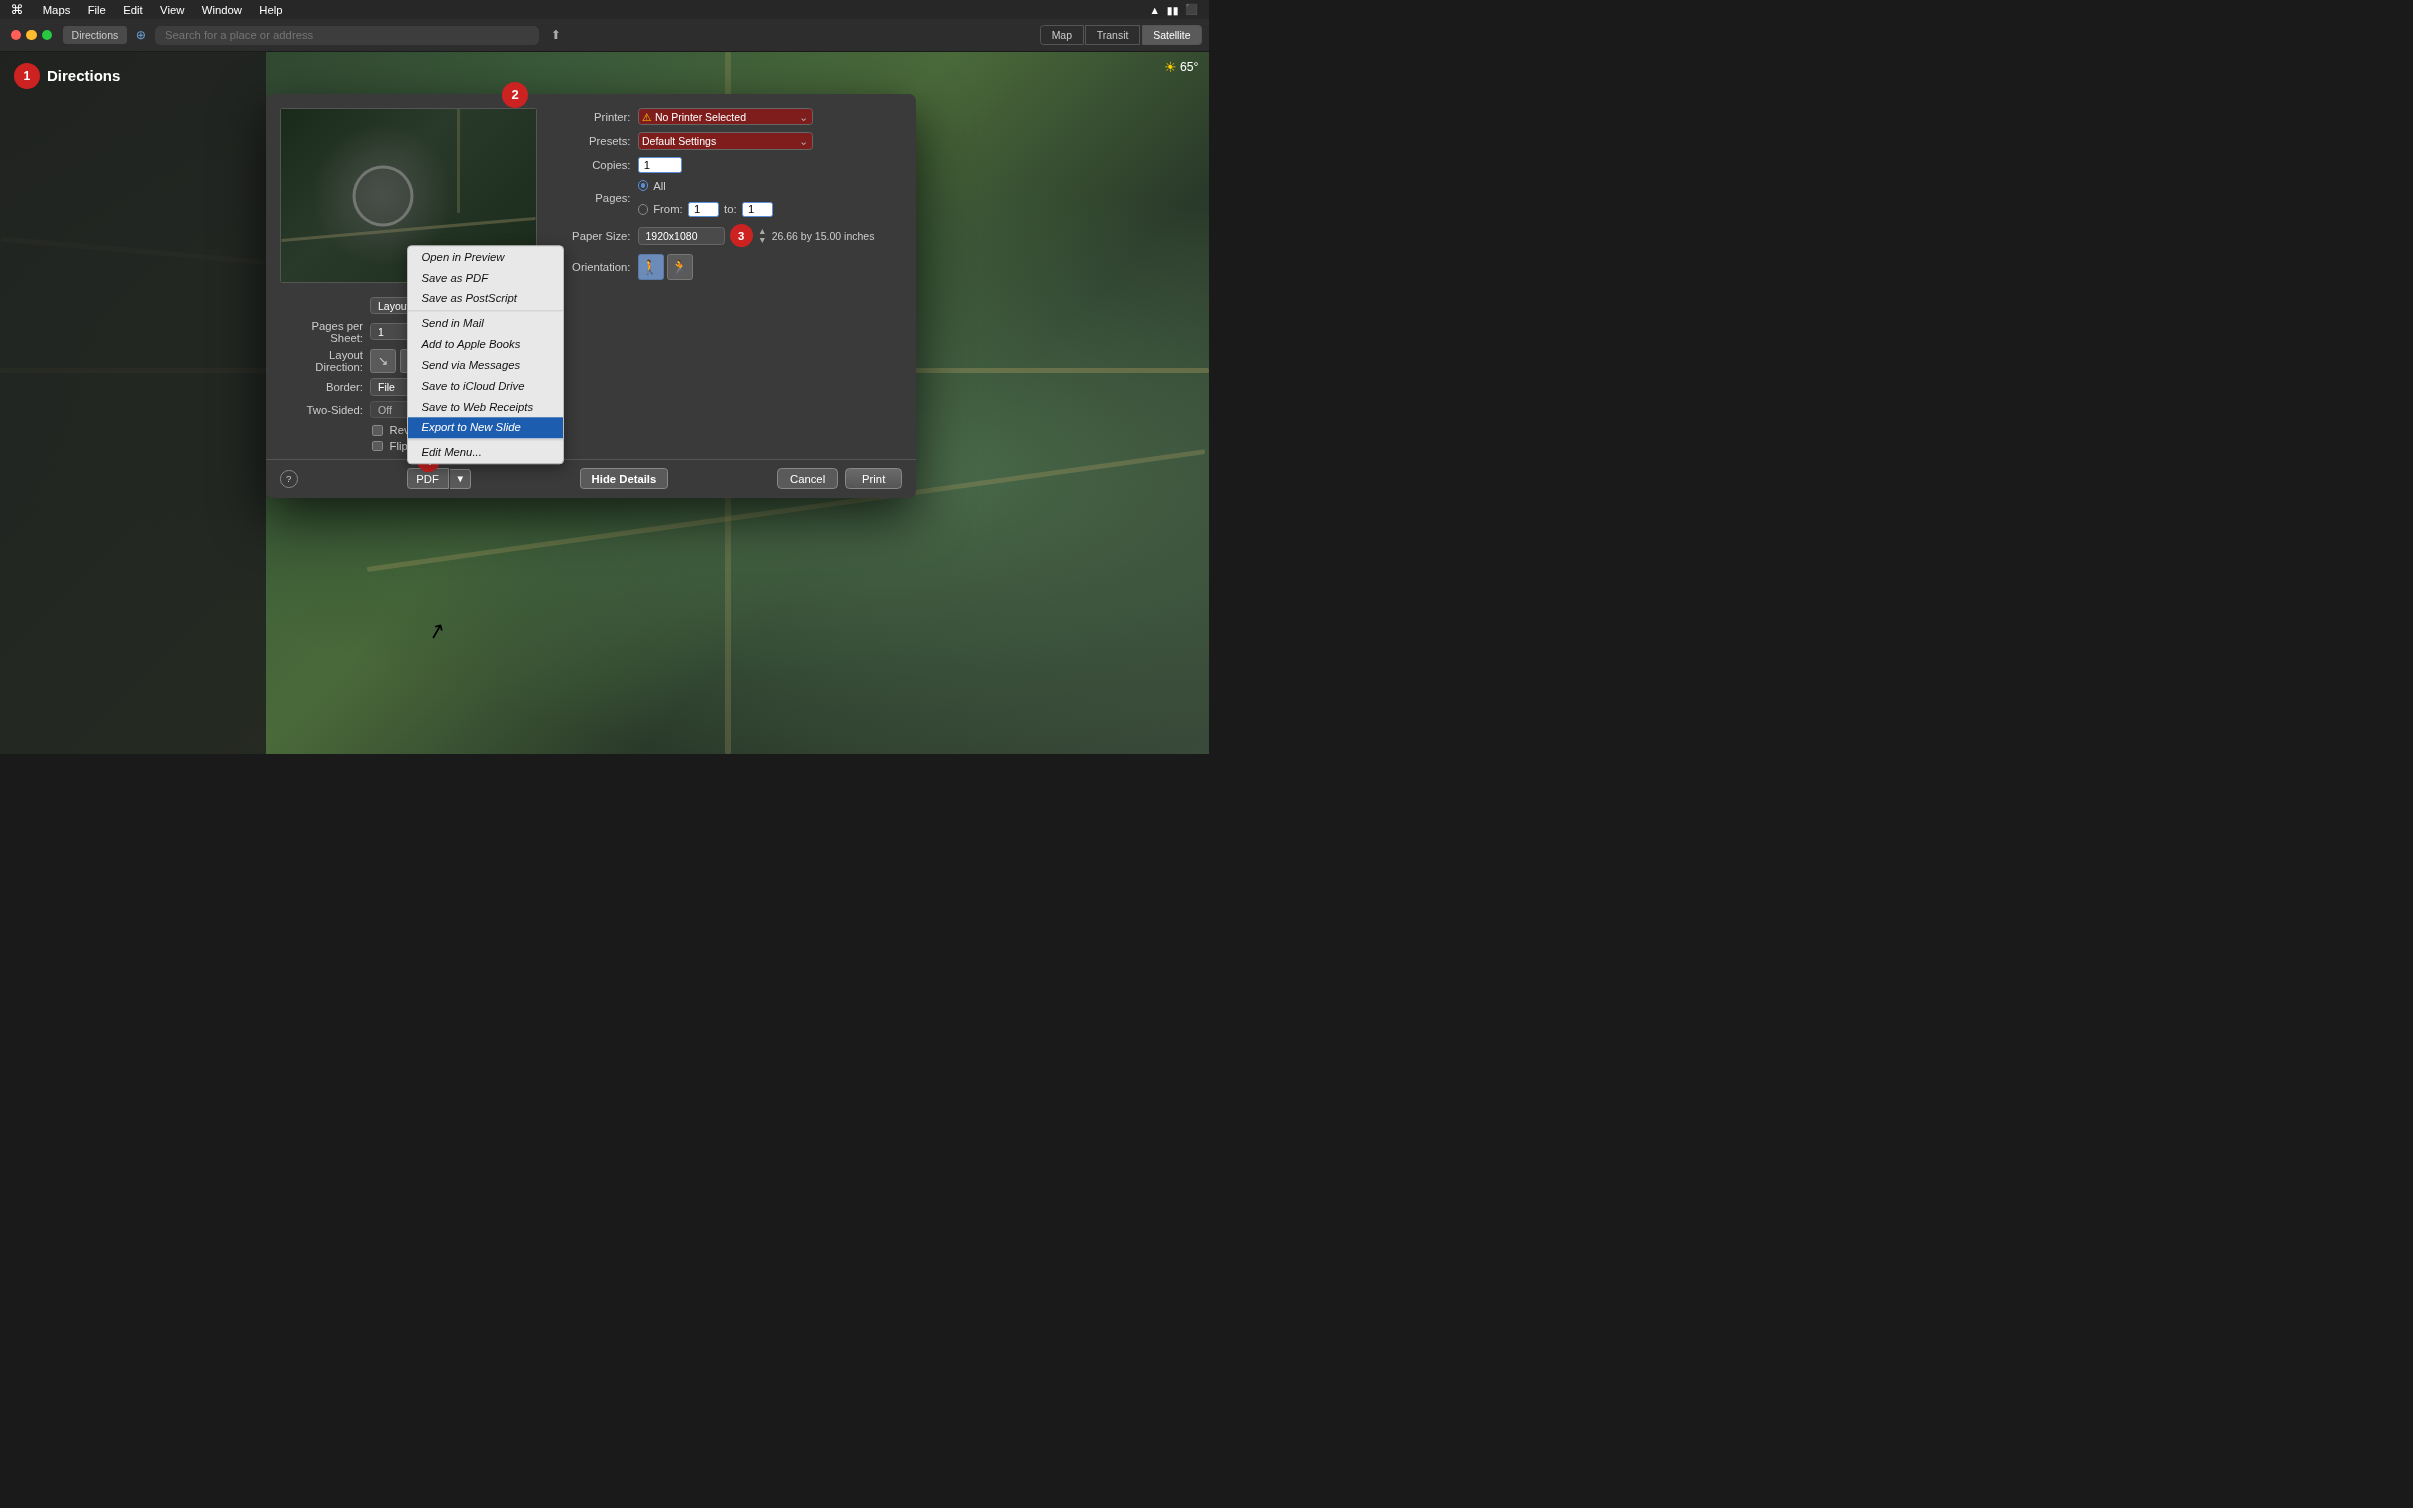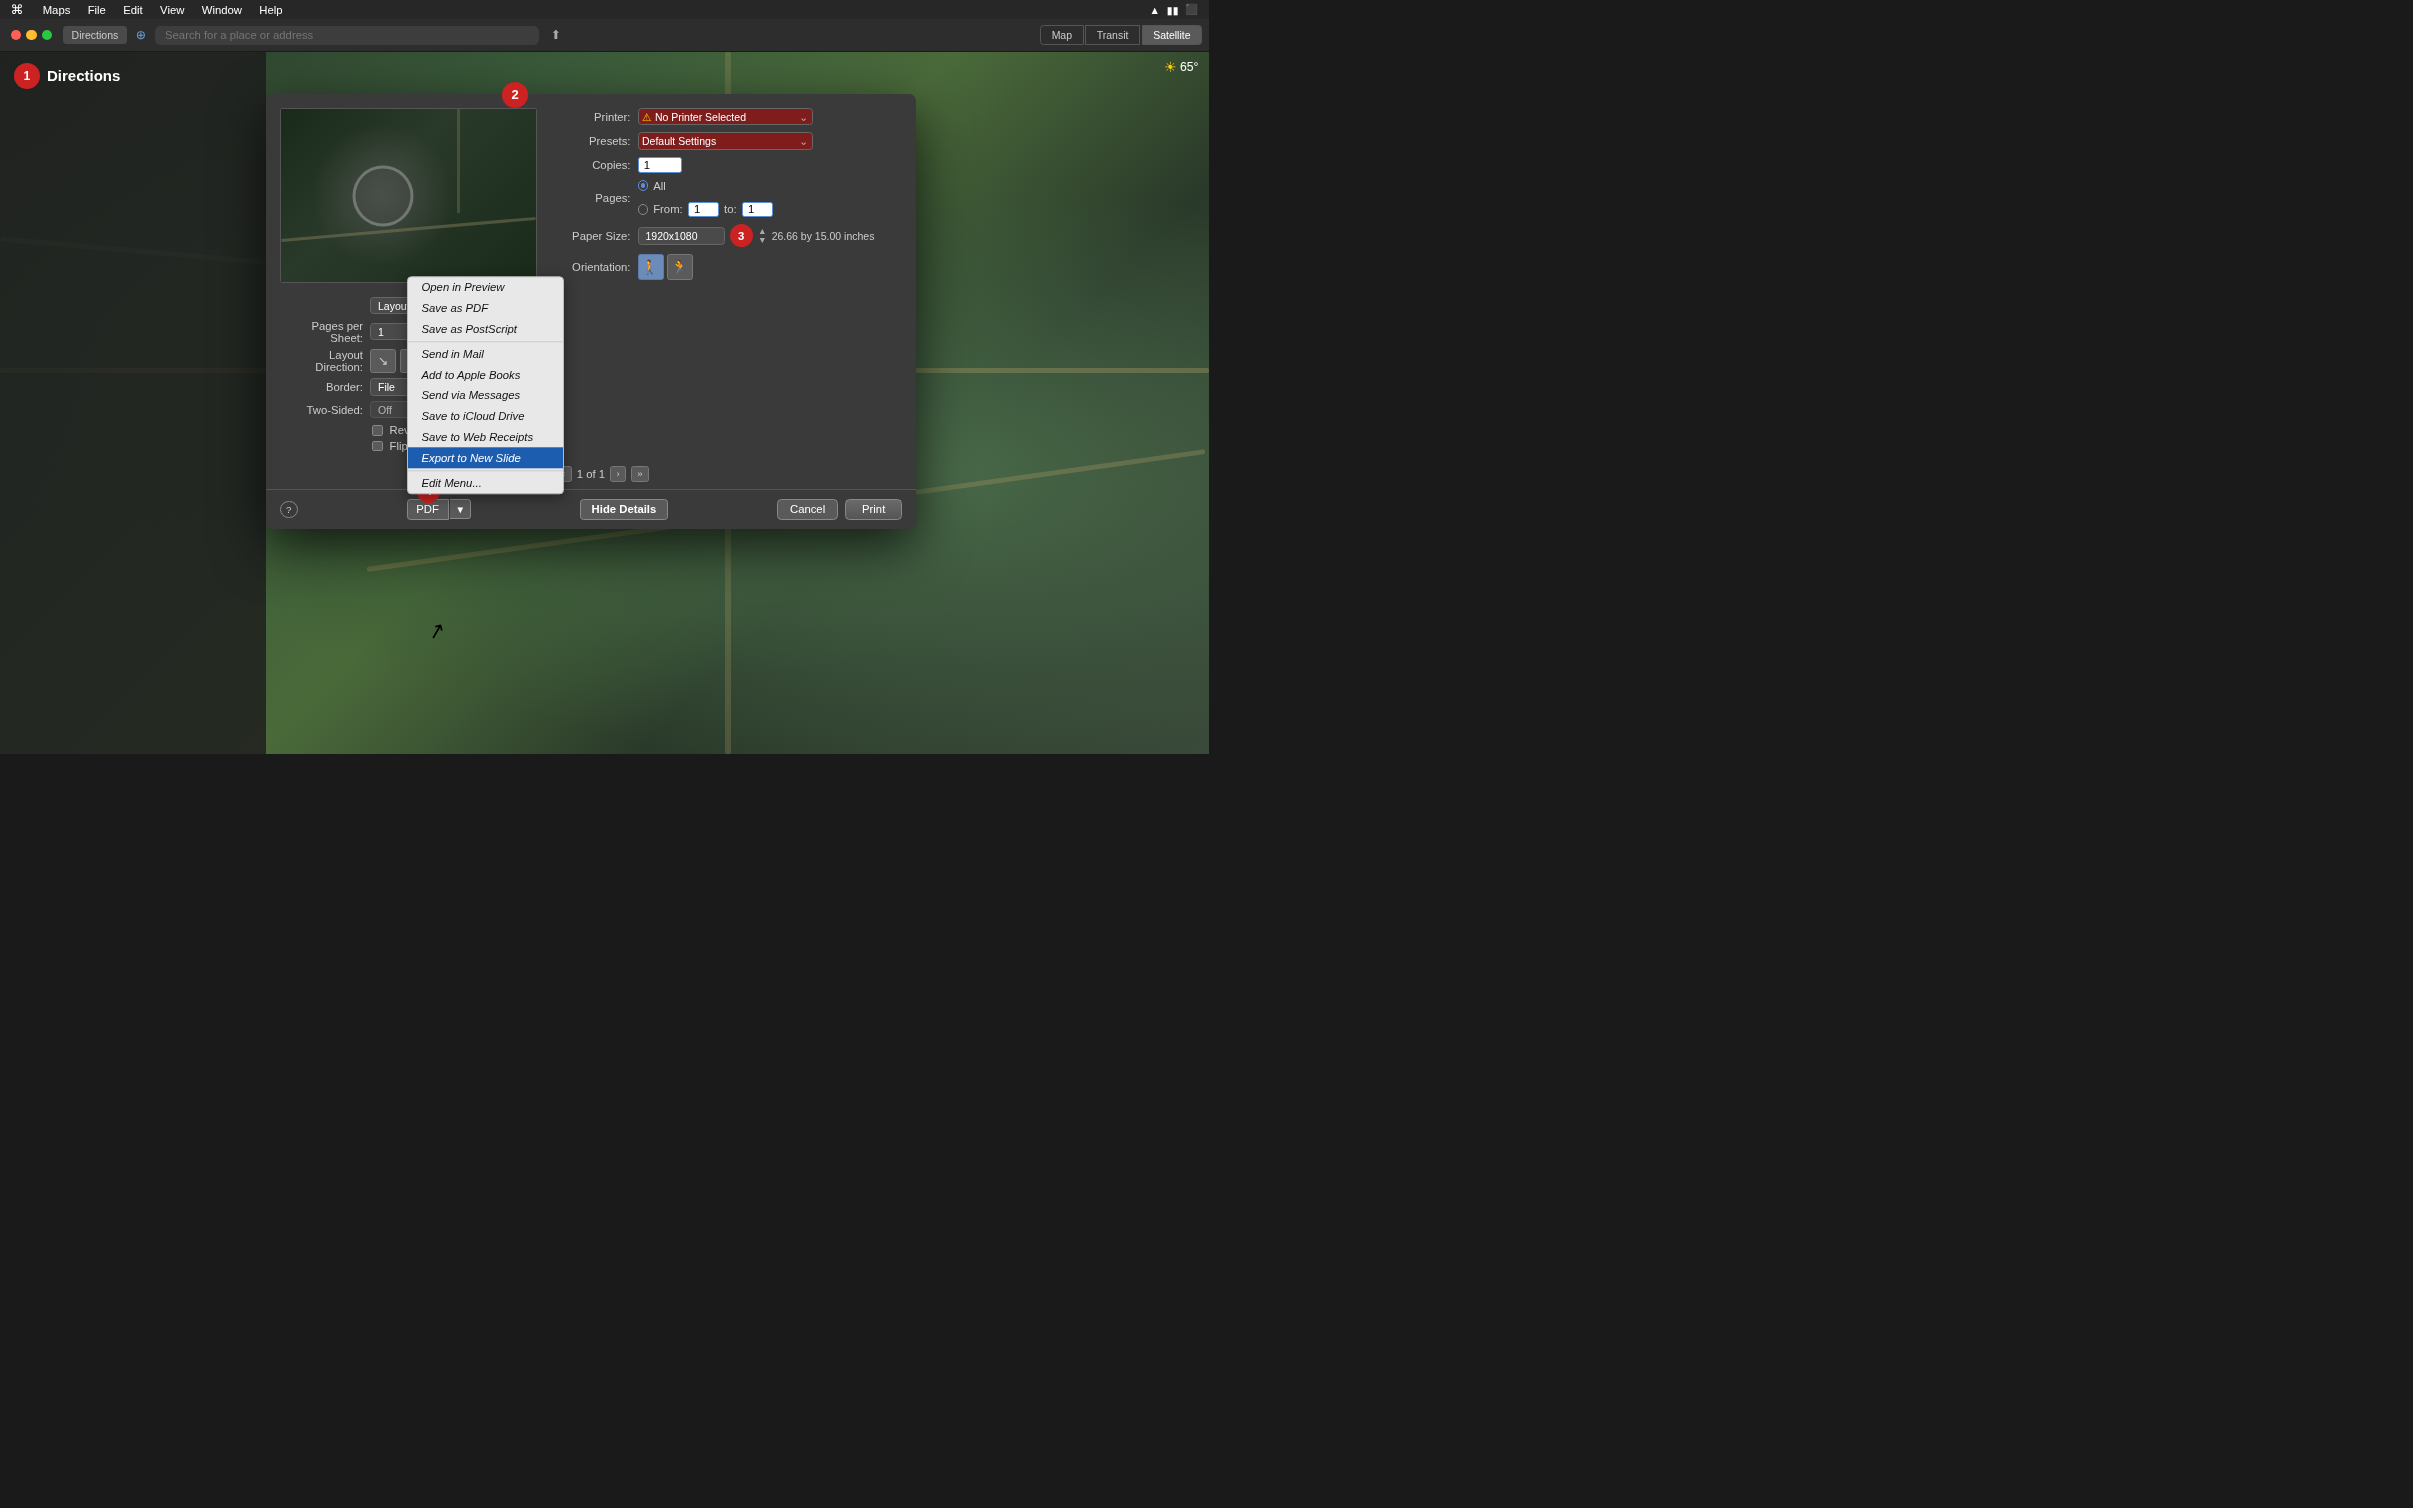--- a/index.html
+++ b/index.html
@@ -765,27 +765,20 @@
       <div class="field-row" style="margin-bottom:3.5px; padding-left:92px;">
         <div class="checkbox"></div>
         <span style="color:#ccc;font-size:11.3px;">Reverse page orientation</span>
       </div>
       <div class="field-row" style="padding-left:92px;">
         <div class="checkbox"></div>
         <span style="color:#ccc;font-size:11.3px;">Flip horizontally</span>
       </div>
     </div>
 
-    <div class="page-nav">
-      <button class="page-nav-btn">«</button>
-      <button class="page-nav-btn">‹</button>
-      <span>1 of 1</span>
-      <button class="page-nav-btn">›</button>
-      <button class="page-nav-btn">»</button>
-    </div>
 
     <div class="print-footer">
       <button class="help-btn">?</button>
       <div class="pdf-group">
 
         <div class="badge-step" style="position:absolute;top:-19px;left:10.5px;">4</div>
         <button class="pdf-btn">PDF</button>
         <button class="pdf-arrow-btn">▼</button>
 
         <div class="pdf-dropdown">

